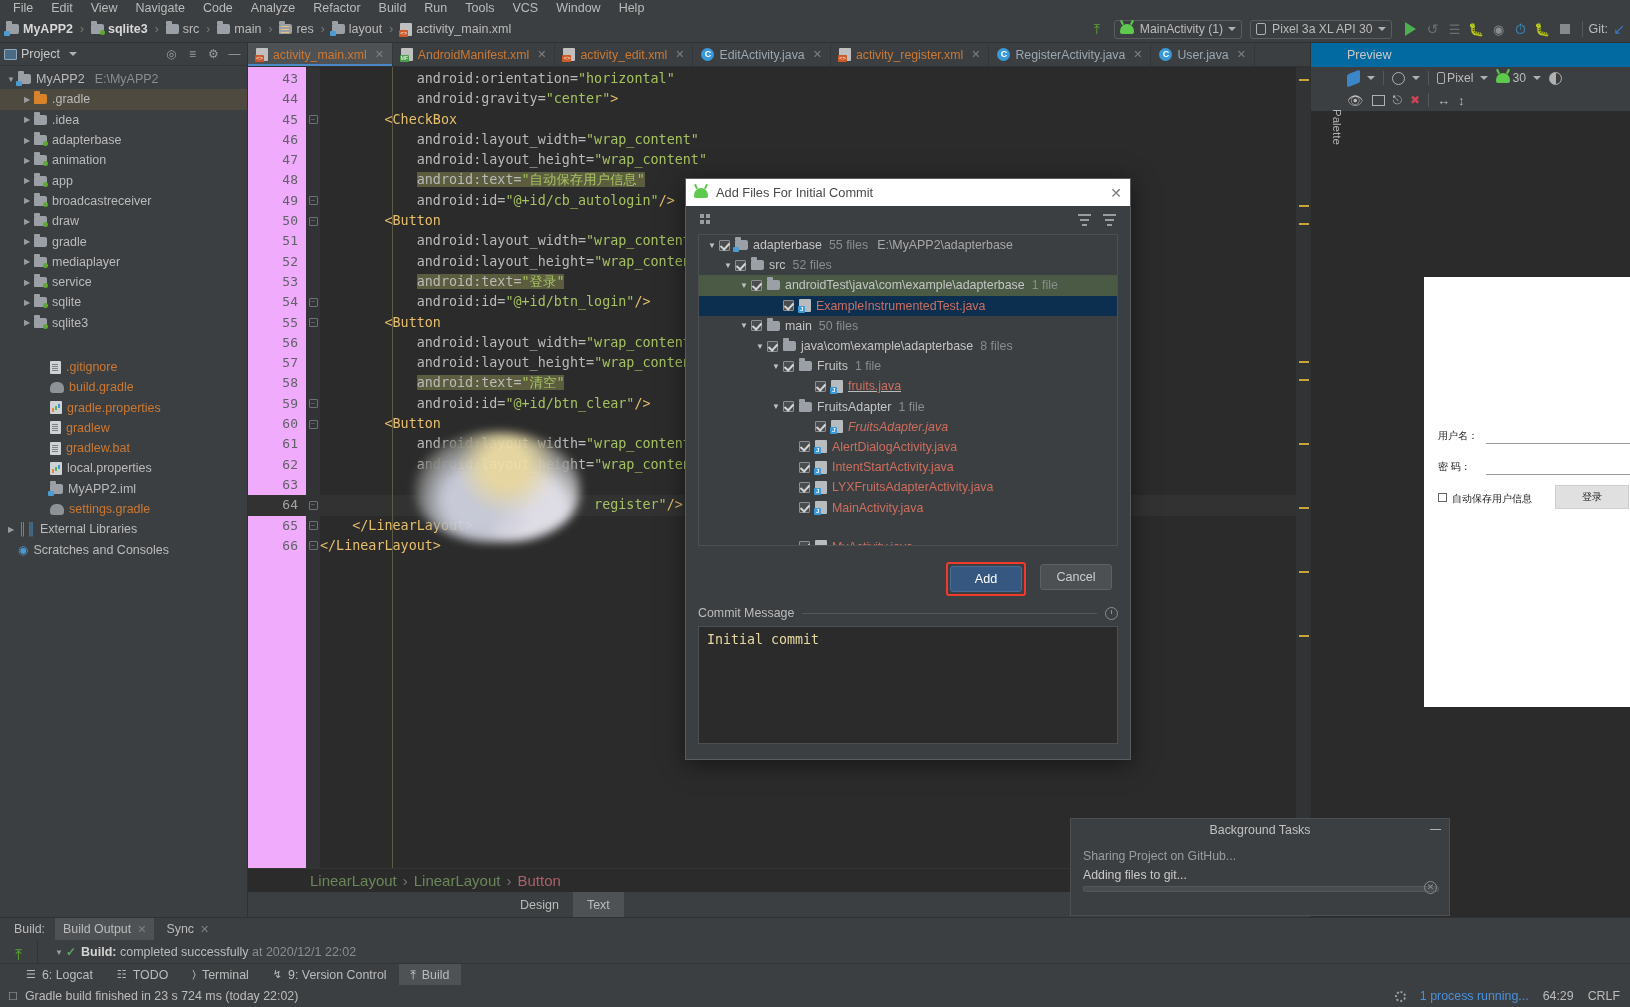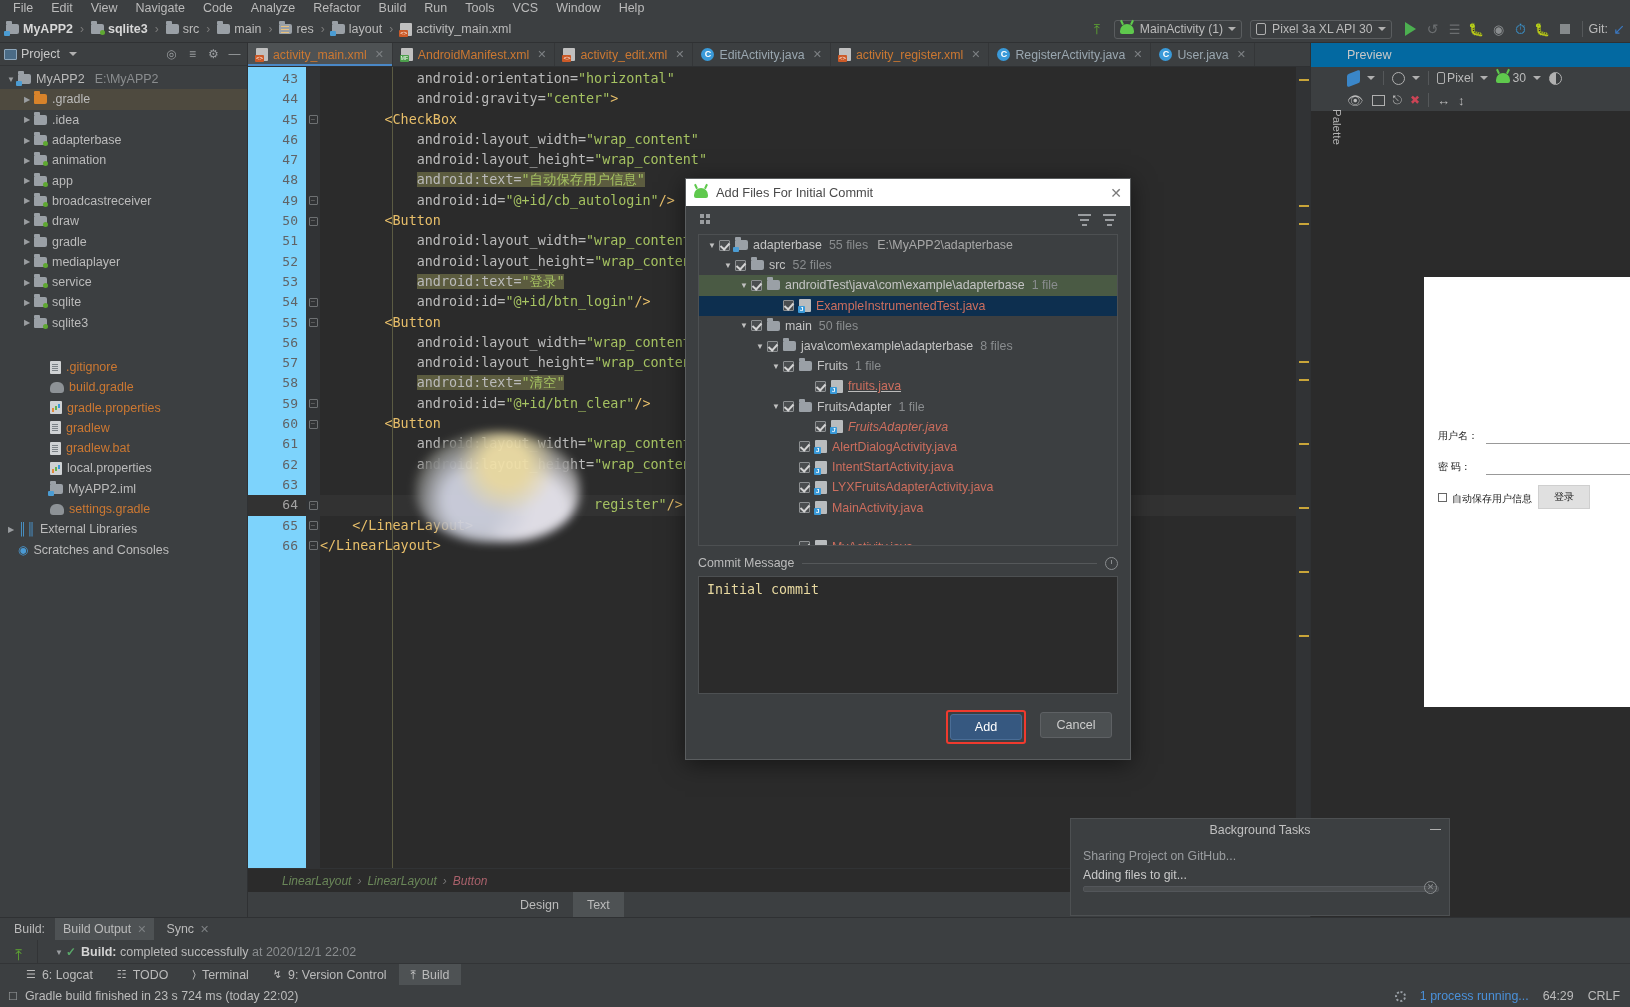--- a/index.html
+++ b/index.html
@@ -136,41 +136,41 @@
     display:flex; align-items:center; gap:5px; padding:0 8px; font-size:12.3px;
     color:#bbb; border-right:1px solid #343638; position:relative; white-space:nowrap;
   }
   .etab.active { background:#4e5254; color:#e0822e; }
   .etab.active::after{ content:''; position:absolute; left:0;right:0;bottom:0;height:2px;background:#4a88c7; }
   .etab .x { color:#7d8083; font-size:11px; margin-left:3px; }
   .etab .tl.red { color:#cc7832; }
   .etab .tl.blue { color:#9aa7b0; }
 
   #editorbody { flex:1; display:flex; background:#2b2b2b; position:relative; overflow:hidden; }
-  #gutter { width:58px; background:#7dd3fc; text-align:right; padding-top:2px; color:#606366; font-family:"DejaVu Sans Mono",monospace; font-size:13px; }
+  #gutter { width:58px; background:#f0abfc; text-align:right; padding-top:2px; color:#606366; font-family:"DejaVu Sans Mono",monospace; font-size:13px; }
   #gutter .ln { height:20.3px; line-height:20.3px; padding-right:8px; }
   #gutter .ln.cur { color:#a4a3a3; background:#323232; }
   #foldcol { width:14px; background:#313335; padding-top:2px; position:relative; }
   #foldcol .fm { height:20.3px; display:flex; align-items:center; justify-content:center; color:#787878; font-size:9px; }
   .foldbox { width:9px;height:9px;border:1px solid #6e7173;border-radius:1px; display:flex;align-items:center;justify-content:center; font-size:8px; line-height:1;}
   #codearea { flex:1; background:#2b2b2b; padding-top:2px; font-family:"DejaVu Sans Mono",monospace; font-size:13.4px; position:relative; overflow:hidden; }
   .cl2 { height:20.3px; line-height:20.3px; white-space:pre; }
   .cl2.cur { background:#323232; }
   .k-tag { color:#e8bf6a; }
   .k-attr { color:#bababa; }
   .k-val { color:#a5c261; }
   .k-pun { color:#a9b7c6; }
   .hl { background:#5c5c3f; }
   #vstripe { position:absolute; left:72px; top:0; bottom:0; width:1px; background:#5b5b43; }
 
   
   #rmarks { width:14px; background:#313335; position:relative; }
   #rmarks .m { position:absolute; right:1px; width:10px; height:2px; background:#c9a539; }
 
-  #breadcrumbs { height:24px; background:#2b2b2b; display:flex; align-items:center; padding-left:34px; gap:6px; font-size:12px; border-top:1px solid #313335;font-style:italic; }
+  #breadcrumbs { height:24px; background:#2b2b2b; display:flex; align-items:center; padding-left:62px; gap:6px; font-size:15px; border-top:1px solid #313335; }
   .bc-green { color:#6a8759; }
   .bc-red { color:#a9616b; }
   .bc-sep { color:#777; }
   #dtabs { height:25px; background:#3c3f41; display:flex; align-items:stretch; padding-left:258px; }
   .dtab { padding:0 14px; display:flex; align-items:center; font-size:12.5px; color:#bbb; }
   .dtab.active { background:#4e5254; }
 
   
   #previewcol { width:320px; background:#0369a1; display:flex; flex-direction:column; border-left:1px solid #2f3133;}
   #previewhead { height:24px; display:flex; align-items:center; padding-left:36px; font-size:12.5px; color:#c8c8c8; }
@@ -747,21 +747,21 @@
       </div>
     </div>
     <div id="prevcanvas">
       <div id="phone">
         <div class="pf-row" style="left:14px; top:152px;">用户名：</div>
         <div style="position:absolute;left:62px;top:166px;width:150px;height:1px;background:#999"></div>
         <div class="pf-row" style="left:14px; top:183px;">密 码：</div>
         <div style="position:absolute;left:62px;top:197px;width:150px;height:1px;background:#999"></div>
         <div style="position:absolute;left:14px;top:216px;width:9px;height:9px;border:1px solid #666"></div>
         <div class="pf-row" style="left:28px; top:215px;">自动保存用户信息</div>
-        <div style="position:absolute;left:114px;top:208px;width:52px;height:24px;background:#e0e0e0;border:1px solid #cfcfcf;font-size:10px;color:#222;display:flex;align-items:center;justify-content:center">登录</div>
+        <div style="position:absolute;left:131px;top:208px;width:74px;height:24px;background:#e0e0e0;border:1px solid #cfcfcf;font-size:10px;color:#222;display:flex;align-items:center;justify-content:center">登录</div>
       </div>
     </div>
   </div>
 </div>
 
 <div id="palettestrip">Palette</div>
 
 <div id="bottom">
   <div id="buildtabs">
     <span style="padding-left:6px;padding-right:6px">Build:</span>
@@ -972,31 +972,31 @@
         <span class="ico javaicon"></span>
         <span class="nm red">MyActivity.java</span>
       </div>
       <div class="fnode" style="padding-left: 86px;">
         <span class="tw"></span>
         <span class="cb"></span>
         <span class="ico javaicon"></span>
         <span class="nm red">ResultIntentActivity.java</span>
       </div>
     </div>
+  <div id="dlgbtns">
+    <div class="redbox">
+      <div class="btn primary">Add</div>
+    </div>
+    <div style="padding:2px">
+      <div class="btn normal">Cancel</div>
+    </div>
+  </div>
   <div id="cmsg">
     <div id="cmsglbl">
       <span>Commit Message</span>
       <span class="line"></span>
       <span class="clock"></span>
     </div>
     <div id="cmsgbox">Initial commit</div>
   </div>
-  <div id="dlgbtns">
-    <div class="redbox">
-      <div class="btn primary">Add</div>
-    </div>
-    <div style="padding:2px">
-      <div class="btn normal">Cancel</div>
-    </div>
-  </div>
 </div>
 
 <div id="blob"></div>
 
 </body></html>

